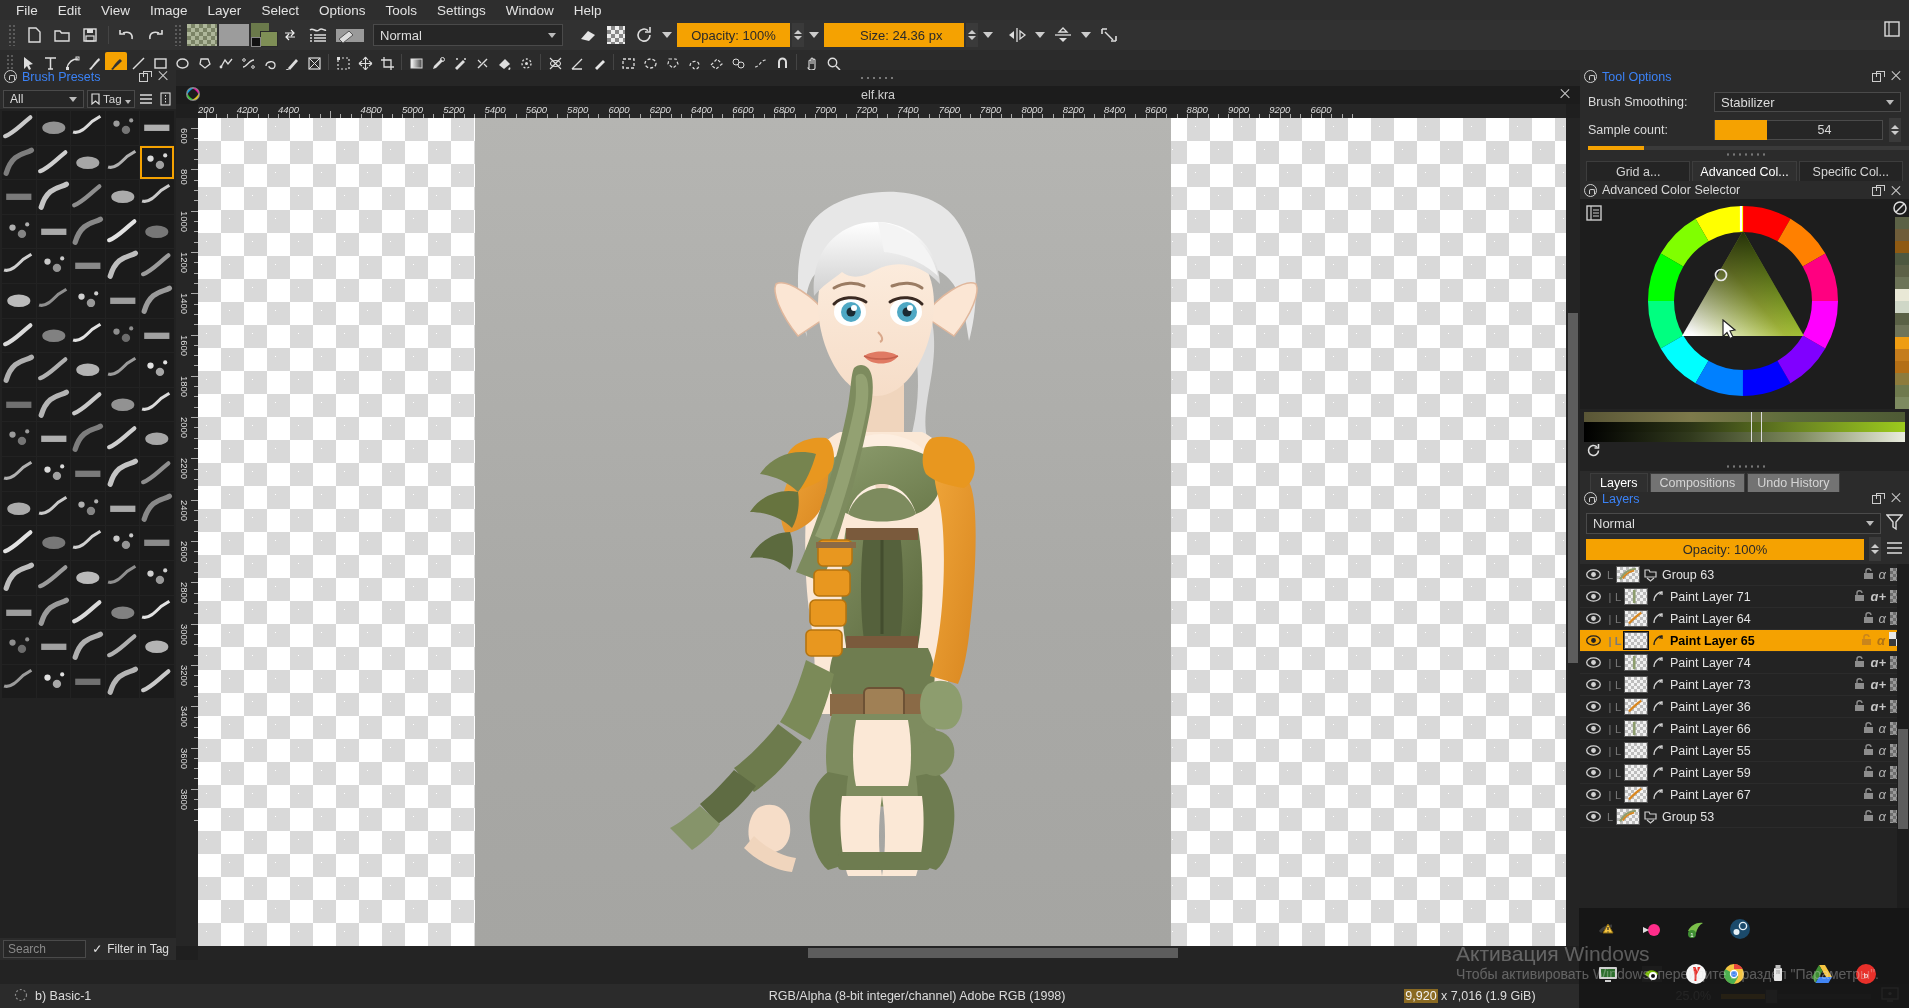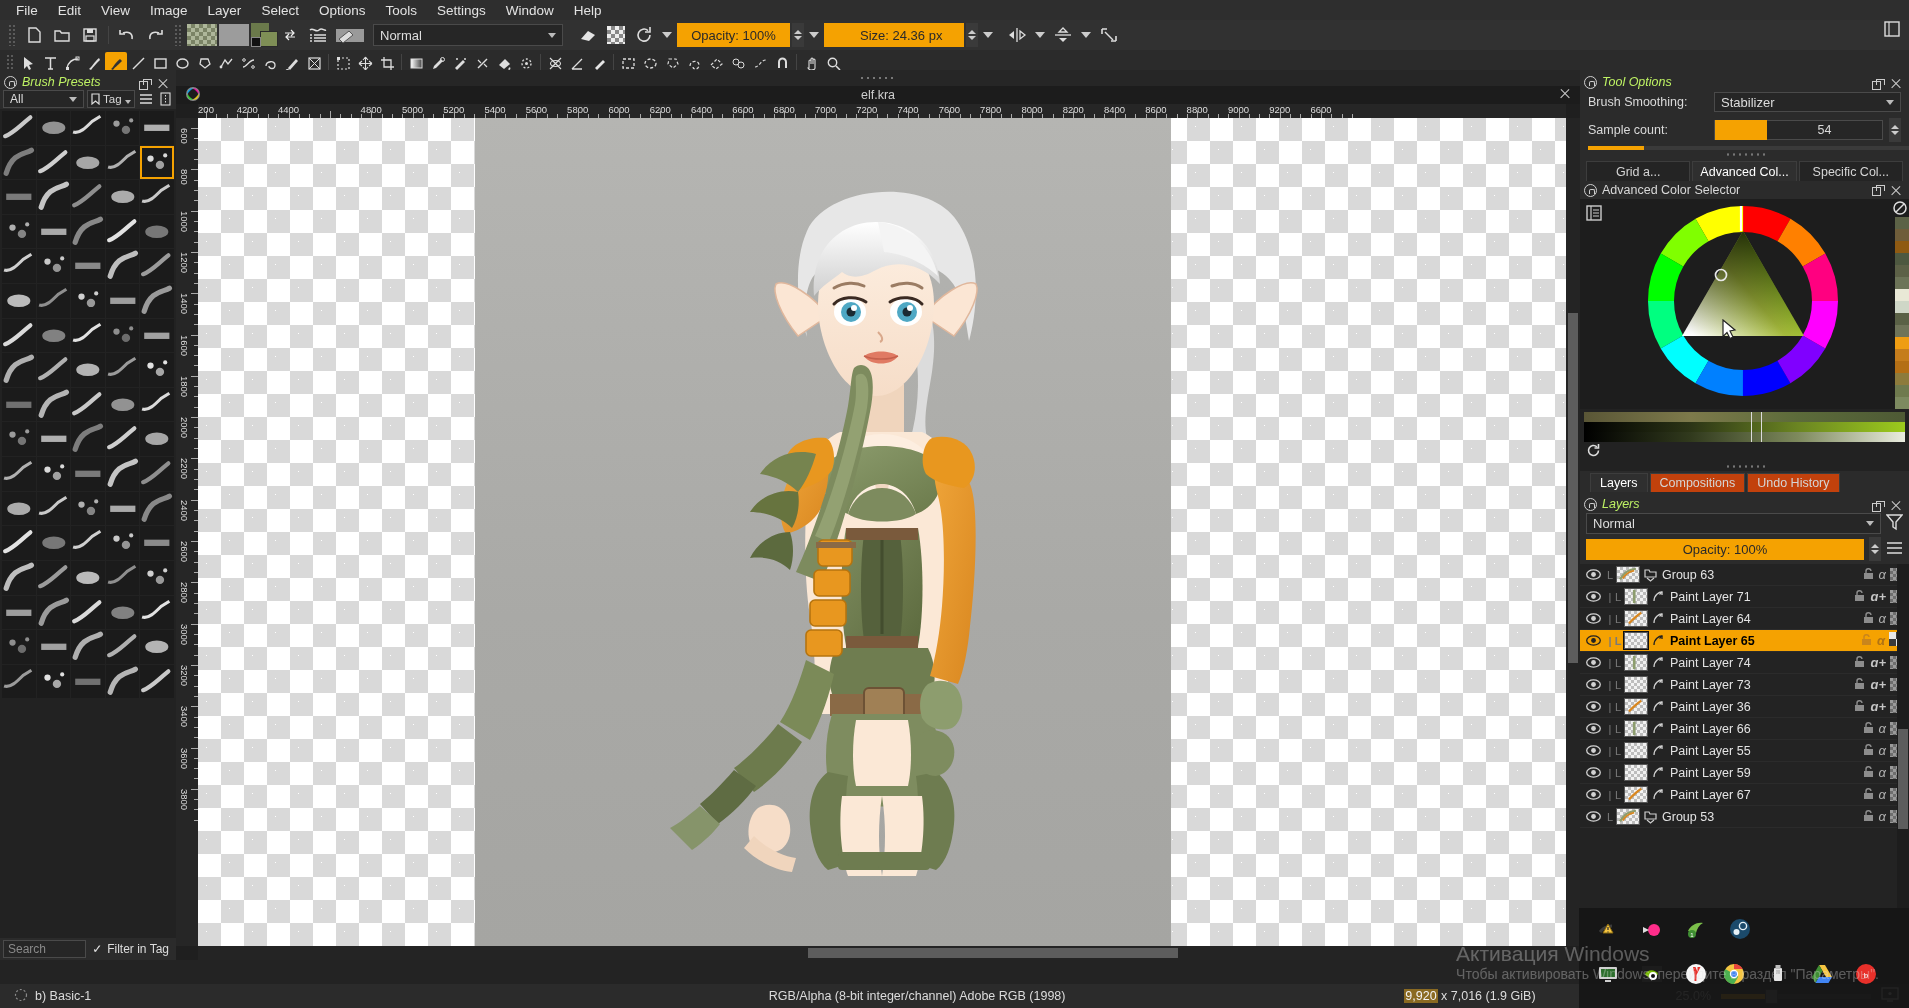--- a/index.html
+++ b/index.html
@@ -47,21 +47,21 @@
   .dropcaret:after{content:"";width:0;height:0;border-left:5px solid transparent;border-right:5px solid transparent;border-top:6px solid #ccc;}
 
   
   .toolbar2 { height:26px; background:#2b2b2b; display:flex; align-items:center; padding:0 2px; }
   .t2 { width:22px;height:22px;display:flex;align-items:center;justify-content:center;color:#dcdcdc;}
   .t2.active { background:#f5a201; color:#2a2a2a; border-radius:2px;}
   .t2sep { width:1px;height:18px;background:#444;margin:0 3px;}
 
   
   .leftdock { position:absolute; left:0; top:70px; width:176px; bottom:48px; background:#2b2b2b; display:flex; flex-direction:column;}
-  .dock-title { height:19px; display:flex; align-items:flex-end; gap:5px; padding:0 4px; background:#2b2b2b; font-size:12.5px; color:#bef264;font-style:italic;}
+  .dock-title { height:19px; display:flex; align-items:flex-start; gap:5px; padding:0 4px; background:#2b2b2b; font-size:12.5px; color:#3b82f6;}
   .lockicon { width:13px;height:13px;border:1.5px solid #cfcfcf;border-radius:50%;position:relative;flex:none;}
   .lockicon:after{content:"";position:absolute;left:3.5px;top:4px;width:4px;height:4px;border:1.4px solid #cfcfcf;border-bottom:none;border-radius:2px 2px 0 0;}
   .dock-btns { margin-left:auto; display:flex; gap:7px; padding-right:4px; align-items:center;}
   .float-ic { width:11px;height:10px;position:relative;}
   .float-ic:before{content:"";position:absolute;left:0;top:2px;width:7px;height:7px;border:1.3px solid #ccc;}
   .float-ic:after{content:"";position:absolute;left:4px;top:0;width:7px;height:5px;border:1.3px solid #ccc;border-bottom:none;}
   .x-ic { width:11px;height:11px;position:relative;}
   .x-ic:before,.x-ic:after{content:"";position:absolute;left:0;top:5px;width:12px;height:1.4px;background:#ccc;}
   .x-ic:before{transform:rotate(45deg);} .x-ic:after{transform:rotate(-45deg);}
 
@@ -84,21 +84,21 @@
   
   .canvasarea { position:absolute; left:176px; top:70px; right:329px; bottom:48px; background:#1f1f1f; }
   .subtabbar { height:16px; background:#262626; position:relative;}
   .subtabbar .dots { position:absolute; left:50%; top:6px; transform:translateX(-50%); width:38px; height:4px;
     background:radial-gradient(circle,#777 1px, transparent 1.3px) 0 0/6px 4px;}
   .viewtab { height:18px; background:#1c1c1c; display:flex; align-items:center; justify-content:center; position:relative; font-size:12.5px; color:#cfcfcf;}
   .viewtab .cls { position:absolute; right:10px; top:2px; }
   .rulerH { position:absolute; left:22px; right:14px; top:34px; height:14px; background:#262626; color:#ddd; font-size:9.5px; overflow:hidden;}
   .rulerH .tk { position:absolute; bottom:0; width:1px; height:4px; background:#aaa;}
   .rulerH .tkM { height:7px; }
-  .rulerH .lb { position:absolute; top:0px; transform:translateX(-50%); white-space:nowrap; font-size:9.5px;}
+  .rulerH .lb { position:absolute; top:0px; transform:translateX(-50%); white-space:nowrap; font-size:9.5px;font-style:italic;}
   .rulerV { position:absolute; left:0; top:48px; width:22px; bottom:14px; background:#262626; overflow:hidden; font-size:9.5px; color:#ddd;}
   .rulerV .lb { position:absolute; left:3px; transform-origin:left top; writing-mode:vertical-rl; font-size:9.5px; }
   .rulerV .tk { position:absolute; right:0; height:1px; width:4px; background:#aaa;}
   .rulerV .tkM { width:7px;}
   .canvasview { position:absolute; left:22px; top:48px; right:14px; bottom:14px; overflow:hidden;
      background-image:linear-gradient(45deg,#d9d9d9 25%,transparent 25%,transparent 75%,#d9d9d9 75%),
                       linear-gradient(45deg,#d9d9d9 25%,#ffffff 25%,#ffffff 75%,#d9d9d9 75%);
      background-size:46px 46px; background-position:0 0, 23px 23px;}
   .artboard { position:absolute; left:277px; top:0; width:696px; height:100%; background:linear-gradient(180deg,#b5b5b2 0%, #a9a9a6 60%, #a5a5a2 100%);}
   .vscroll { position:absolute; right:0; top:48px; width:14px; bottom:14px; background:#242424;}
@@ -130,21 +130,21 @@
   .wheelwrap { position:relative; height:210px; background:#1d1d1d;}
   .hist { position:absolute; right:0; top:18px; width:14px; bottom:0; display:flex; flex-direction:column;}
   .hist div { flex:1; }
   .shademix { margin:3px 4px 0 4px;}
   .shademix .bar { height:10px; position:relative;}
   .shademix .bar .mk { position:absolute; top:0; bottom:0; width:1px; background:#dcdcdc;}
   .acs-foot { height:20px; display:flex; align-items:center; padding:0 6px;}
 
   .layerspanel { flex:1; display:flex; flex-direction:column; min-height:0;}
   .lp-tabs { display:flex; gap:2px; padding:2px 6px 0 10px;}
-  .lp-tabs .tb { height:19px; padding:0 9px; background:#c2410c; border:1px solid #3d3d3d; border-bottom:none;
+  .lp-tabs .tb { height:19px; padding:0 9px; background:#737373; border:1px solid #3d3d3d; border-bottom:none;
      display:flex; align-items:center; font-size:12.5px; color:#d5d5d5;}
   .lp-tabs .tb.on { background:#2f2f2f; color:#fff;}
   .blendrow { display:flex; align-items:center; gap:5px; padding:2px 6px;}
   .blendrow .combo { flex:1; height:21px;}
   .opacrow { display:flex; align-items:center; gap:5px; padding:1px 6px 3px 6px;}
   .opacrow .orange-field { flex:1; height:21px; }
   .layerlist { flex:1; overflow:hidden; position:relative; background:#232323;}
   .lrow { height:22px; display:flex; align-items:center; gap:0; font-size:12.5px; color:#e3e3e3; border-bottom:1px solid #2b2b2b; position:relative;}
   .lrow.sel { background:#f5a201; color:#000; font-weight:bold;}
   .eye { width:26px;display:flex;align-items:center;justify-content:center;}

